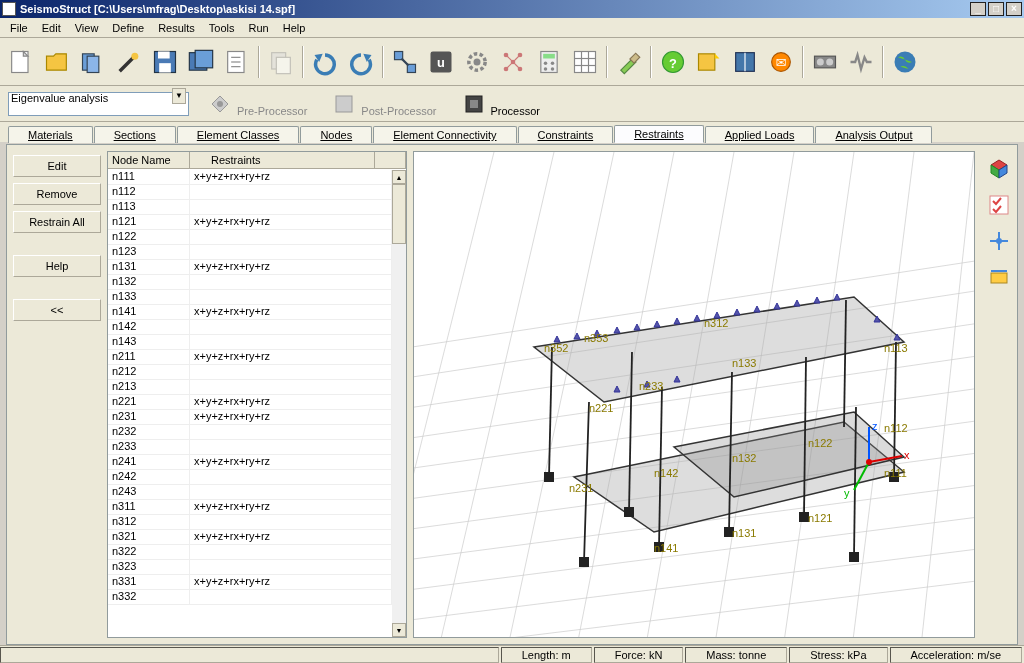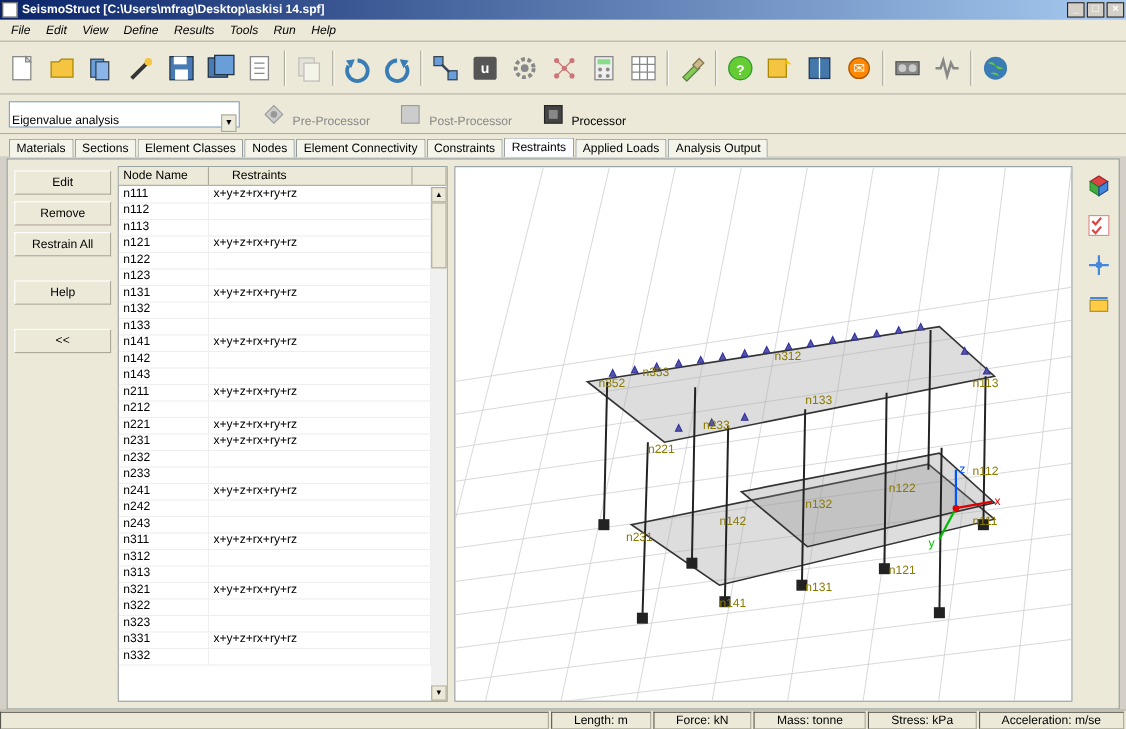--- a/index.html
+++ b/index.html
@@ -4,37 +4,37 @@
 <style>
 * { box-sizing: border-box; margin: 0; padding: 0; font-family: Tahoma, sans-serif; font-size: 11px; }
 body { background: #d4d0c8; overflow: hidden; width: 1024px; height: 663px; position: relative; }
 
 .titlebar { height: 18px; background: linear-gradient(to right, #0a246a, #a6caf0); color: white; display:flex; align-items:center; padding: 0 2px; }
 .titlebar .icon { width:14px; height:14px; background:#fff; margin-right:4px; display:inline-block; border:1px solid #555; }
 .titlebar .title { font-weight: bold; flex:1; }
 .titlebar .btns { display:flex; gap:2px; }
 .winbtn { width:16px; height:14px; background:#d4d0c8; border:1px solid #222; display:flex; align-items:center; justify-content:center; font-size:10px; line-height:1; font-weight:bold; font-family:Arial; }
 
-.menubar { height:20px; display:flex; align-items:center; padding:0 4px; gap:2px; background:#ece9d8; border-bottom:1px solid #aca899;font-style:italic;}
+.menubar { height:20px; display:flex; align-items:center; padding:0 4px; gap:2px; background:#ece9d8; border-bottom:1px solid #aca899;}
 .menuitem { padding:2px 6px; cursor:default;}
 
 .toolbar { height:48px; background:#ece9d8; display:flex; align-items:center; padding:3px 4px; gap:2px; border-bottom:1px solid #aca899; }
 .tb { width:34px; height:34px; display:flex; align-items:center; justify-content:center; border:1px solid transparent; border-radius:2px;}
 .tb svg { width:28px; height:28px; }
 .sep { width:2px; height:32px; border-left:1px solid #aca899; border-right:1px solid #fff; margin:0 2px;}
 
 .procbar { height:36px; background:#ece9d8; display:flex; align-items:center; padding:2px 8px; gap:12px; border-bottom:1px solid #aca899; }
-.combo { width:210px; height:20px; background:white; border:1px solid #7f9db9; display:flex; align-items:flex-start; padding:11px 2px; }
+.combo { width:181px; height:20px; background:white; border:1px solid #7f9db9; display:flex; align-items:flex-end; padding:11px 2px; }
 .combo .arrow { width:14px; height:16px; background:#ece9d8; border:1px solid #aca899; display:flex; align-items:center; justify-content:center; font-size:8px; margin-left:auto;}
 .procbtn { display:flex; align-items:flex-end; gap:4px; padding:2px 6px; color:#888;}
 .procbtn.active { color:#000;}
 .procicon { width:26px; height:26px; display:flex; align-items:center; justify-content:center;}
 
 .tabstrip { height:20px; display:flex; align-items:flex-end; padding:0 8px; background:#ece9d8; }
-.tab { padding:2px 6px; border:1px solid #919b9c; border-bottom:none; background:#f5f4ea; margin-right:1px; position:relative; top:1px; border-radius:2px 2px 0 0;}
+.tab { padding:2px 19px; border:1px solid #919b9c; border-bottom:none; background:#f5f4ea; margin-right:1px; position:relative; top:1px; border-radius:2px 2px 0 0;text-decoration:underline;}
 .tab.active { background:#fcfcfe; z-index:2; font-weight:normal; border-bottom:1px solid #fcfcfe;}
 
 .content { position:absolute; top:144px; left:6px; right:6px; bottom:18px; border:1px solid #919b9c; background:#ece9d8; display:flex; }
 
 .leftpane { width:100px; padding:10px 6px; display:flex; flex-direction:column; gap:6px;}
 .btn3d { height:22px; border:1px solid #aca899; border-top-color:#fff; border-left-color:#fff; background:#ece9d8; display:flex; align-items:center; justify-content:center; cursor:default;}
 
 .tablepane { width:300px; border:1px solid #919b9c; background:white; margin:6px 0; position:relative; }
 .thead { display:flex; background:#ece9d8; border-bottom:1px solid #aca899;gap:17px;}
 .th { padding:2px 4px; border-right:1px solid #aca899; font-weight:normal; }
@@ -365,20 +365,24 @@
         </div>
         <div class="row">
           <div class="cell c1">n211</div>
           <div class="cell c2">x+y+z+rx+ry+rz</div>
         </div>
         <div class="row">
           <div class="cell c1">n212</div>
           <div class="cell c2"></div>
         </div>
         <div class="row">
+          <div class="cell c1">n213</div>
+          <div class="cell c2"></div>
+        </div>
+        <div class="row">
           <div class="cell c1">n221</div>
           <div class="cell c2">x+y+z+rx+ry+rz</div>
         </div>
         <div class="row">
           <div class="cell c1">n231</div>
           <div class="cell c2">x+y+z+rx+ry+rz</div>
         </div>
         <div class="row">
           <div class="cell c1">n232</div>
           <div class="cell c2"></div>
@@ -398,24 +402,20 @@
         <div class="row">
           <div class="cell c1">n243</div>
           <div class="cell c2"></div>
         </div>
         <div class="row">
           <div class="cell c1">n311</div>
           <div class="cell c2">x+y+z+rx+ry+rz</div>
         </div>
         <div class="row">
           <div class="cell c1">n312</div>
-          <div class="cell c2"></div>
-        </div>
-        <div class="row">
-          <div class="cell c1">n313</div>
           <div class="cell c2"></div>
         </div>
         <div class="row">
           <div class="cell c1">n321</div>
           <div class="cell c2">x+y+z+rx+ry+rz</div>
         </div>
         <div class="row">
           <div class="cell c1">n322</div>
           <div class="cell c2"></div>
         </div>

